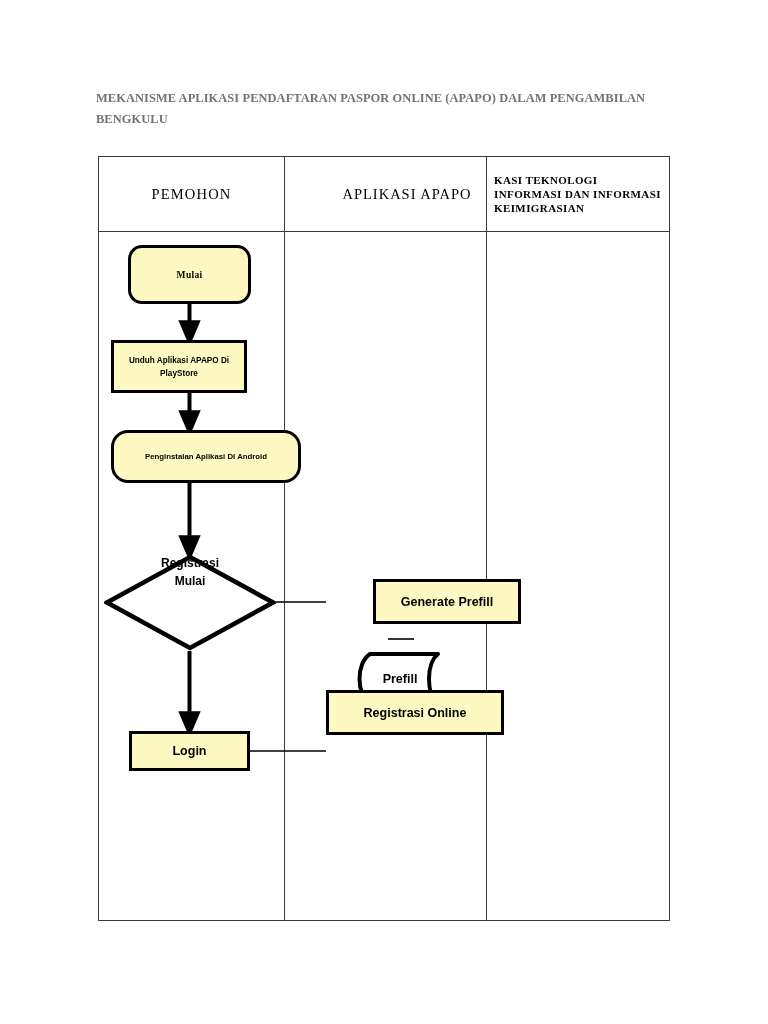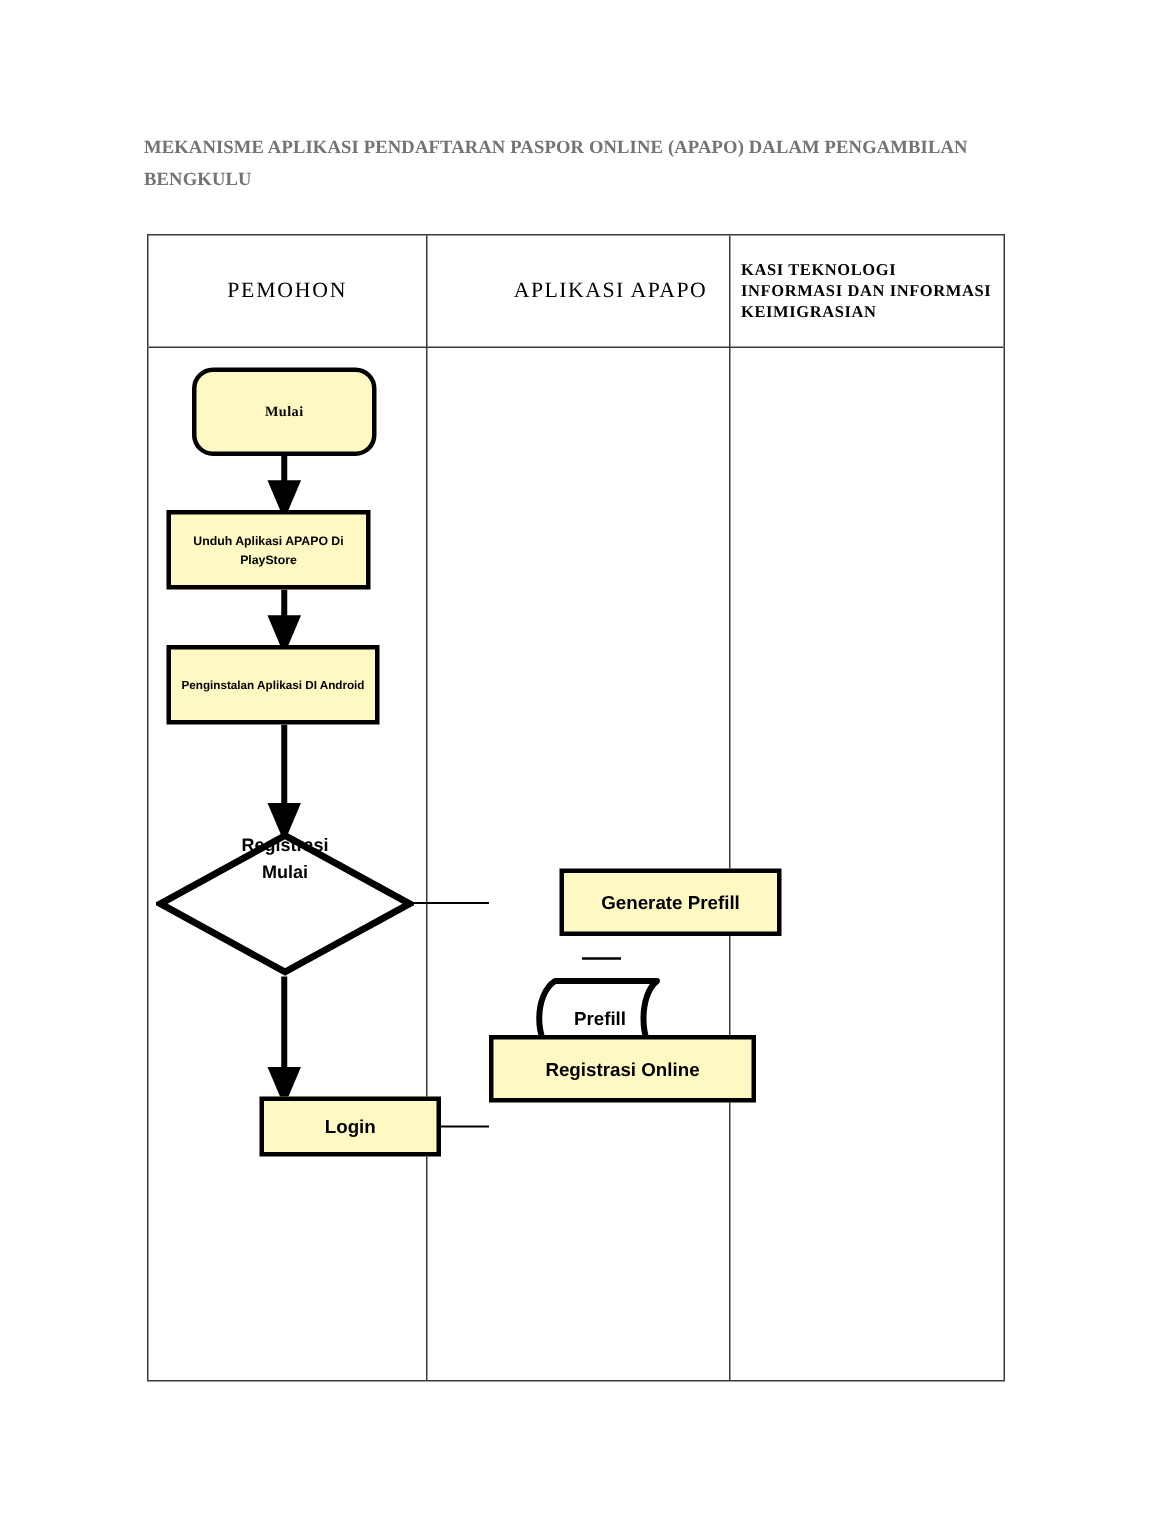--- a/index.html
+++ b/index.html
@@ -105,22 +105,22 @@
   }
   .node-process {
     border: 3px solid #000;
     font-family: "Liberation Sans", sans-serif;
     font-weight: bold;
     color: #000;
   }
 
   #node-mulai          { left: 128px; top: 245px; width: 123px; height: 59px; }
   #node-unduh          { left: 111px; top: 340px; width: 136px; height: 53px; font-size: 8.2px; line-height: 13px; padding: 0 6px; }
-  #node-penginstalan   { left: 111px; top: 430px; width: 142px; height: 53px; font-size: 7.8px; padding: 0 5px; }
-  #node-login          { left: 129px; top: 731px; width: 121px; height: 40px; font-size: 12.5px; margin-left: 44px; }
+  #node-penginstalan   { left: 111px; top: 430px; width: 190px; height: 53px; font-size: 7.8px; padding: 0 5px; border-radius: 17px; }
+  #node-login          { left: 129px; top: 731px; width: 121px; height: 40px; font-size: 12.5px; }
   #node-generate       { left: 326px; top: 579px; width: 148px; height: 45px; font-size: 12.5px; margin-left: 47px; }
   #node-registrasi-2   { left: 326px; top: 690px; width: 178px; height: 45px; font-size: 12.5px; }
 
   
   #node-decision {
     position: absolute;
     left: 104px;
     top: 554px;
     width: 172px;
     height: 97px;

